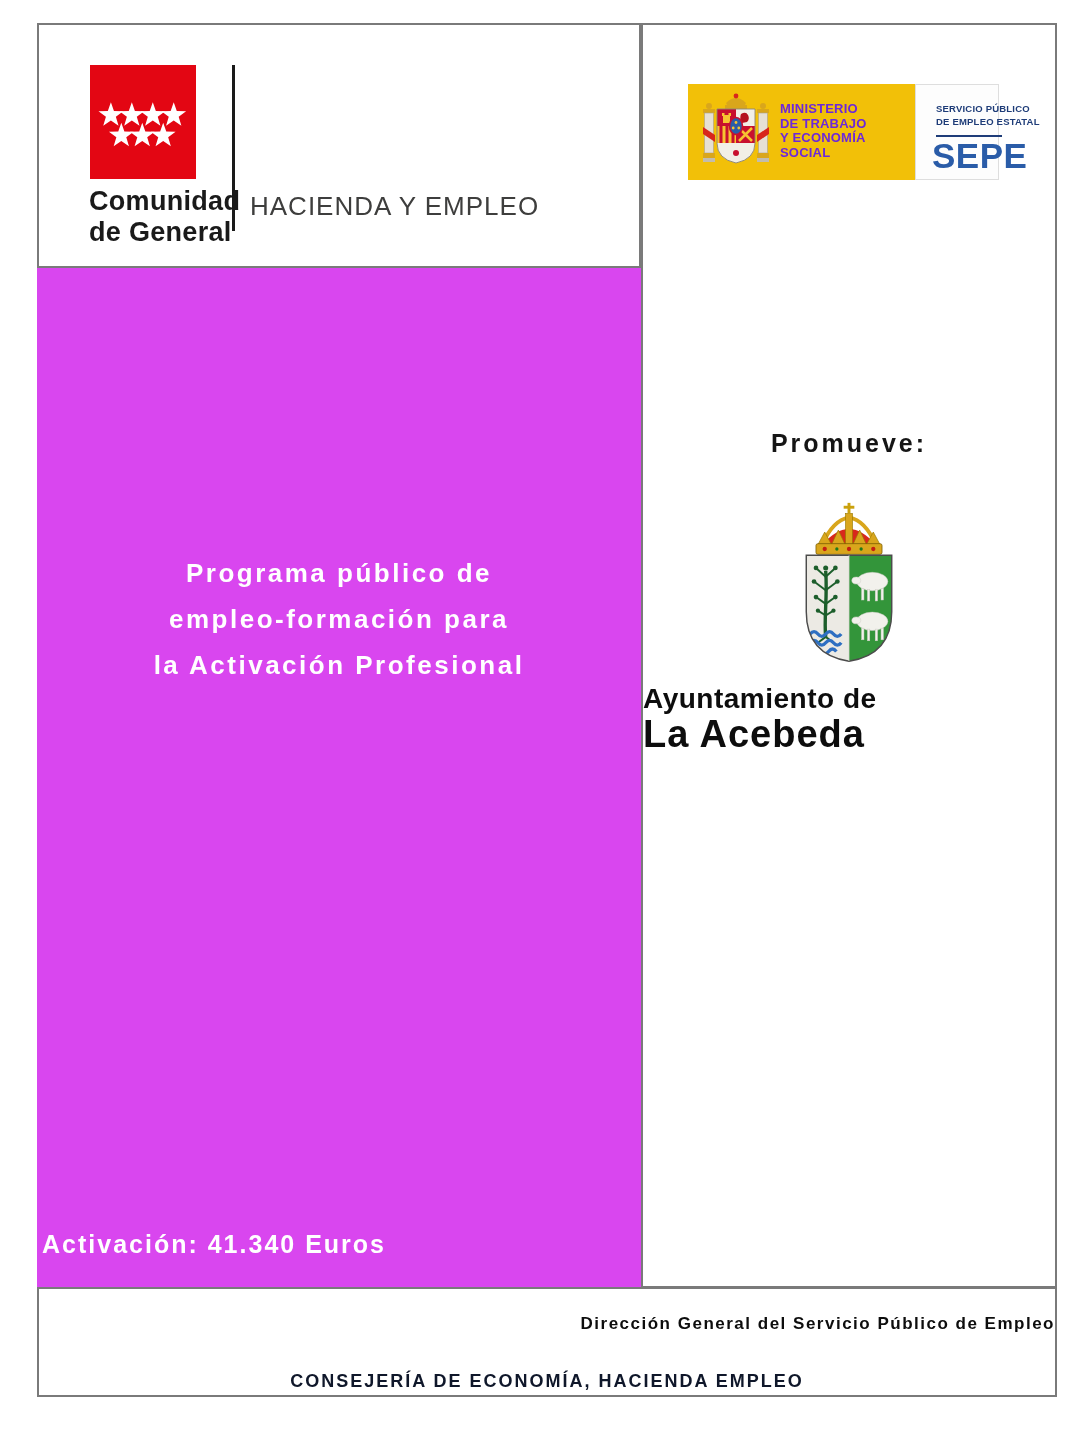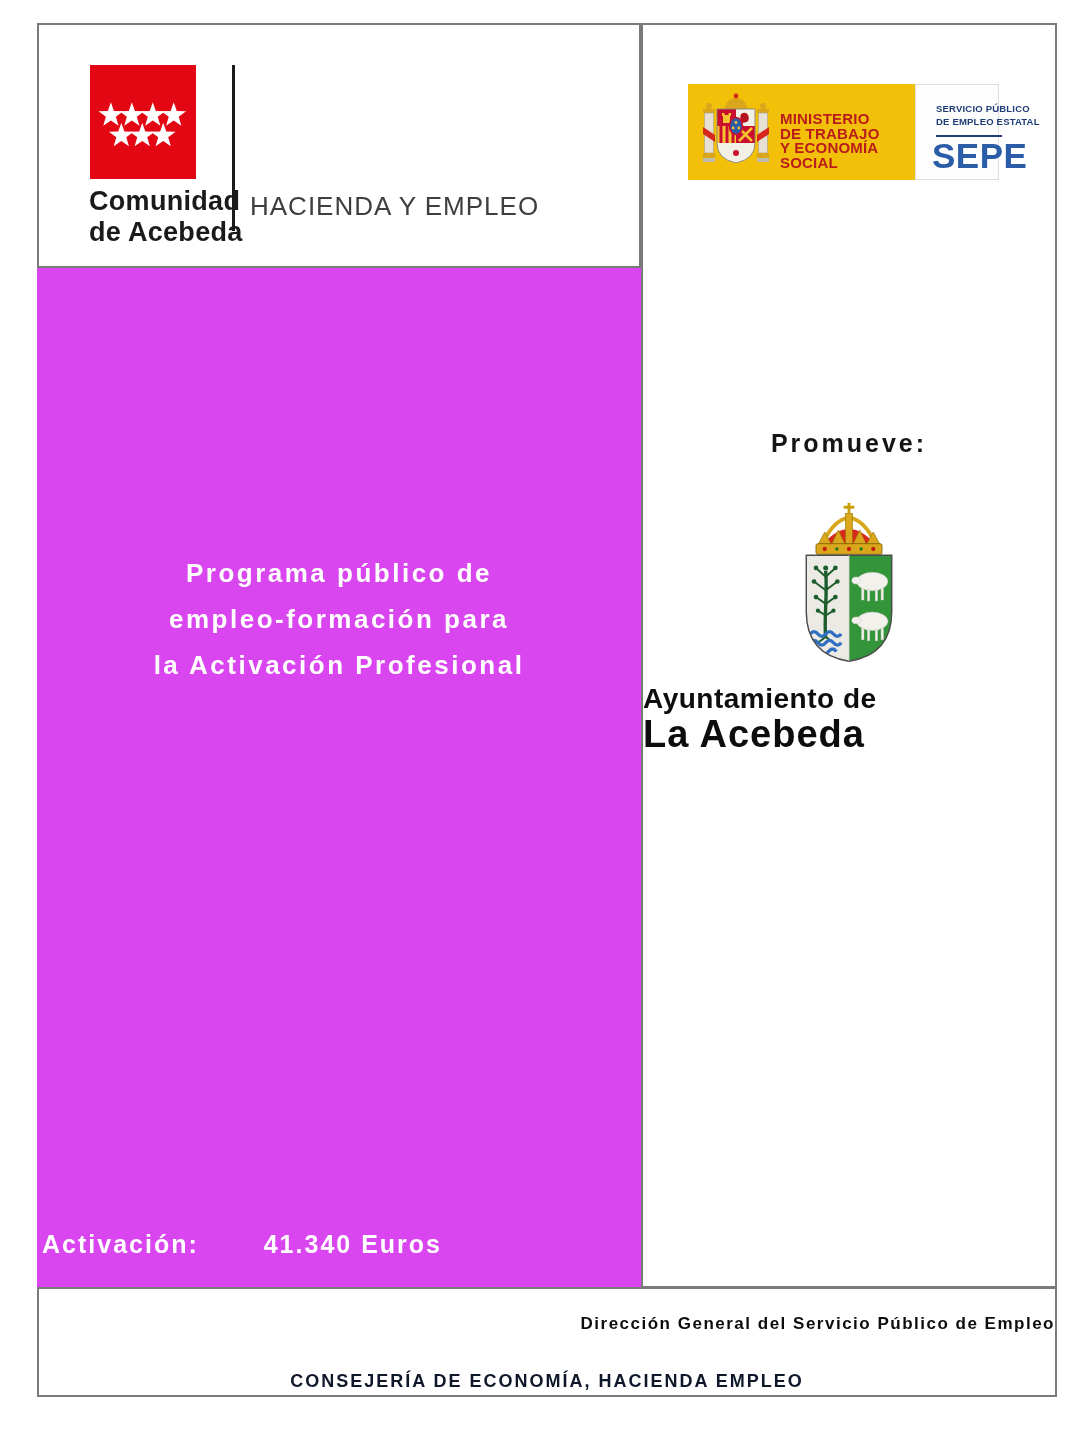--- a/index.html
+++ b/index.html
@@ -20,29 +20,29 @@
   .cm-divider { position:absolute; left:193px; top:40px; width:3px; height:166px; background:#1a1a1a; }
   .cm-dept { position:absolute; left:211px; top:166px; color:#3e3e3d;
              font-size:26px; line-height:30px; letter-spacing:1px; }
 
   
   .red-block { position:absolute; left:37px; top:268px; width:604px; height:1019px; background:#d946ef; }
   .program-title { position:absolute; left:0; top:282px; width:100%; text-align:center;
                    color:#ffffff; font-size:26px; font-weight:bold; letter-spacing:2.5px; line-height:46px; }
   .subsidy-row { position:absolute; left:5px; top:962px; color:#ffffff;
                  font-size:25px; font-weight:bold; letter-spacing:2px; white-space:nowrap; }
-  .subsidy-row .amount { margin-left:56px; }
+  .subsidy-row .amount { }
 
   
   .right-panel { left:641px; top:23px; width:416px; height:1265px; }
   .gov-logo { position:absolute; left:45px; top:59px; width:330px; height:96px; }
   .gov-yellow { position:absolute; left:0; top:0; width:227px; height:96px; background:#f2c008; }
   .spain-arms { position:absolute; left:15px; top:5px; width:66px; height:86px; }
-  .ministry-text { position:absolute; left:92px; top:28px; color:#b91c1c;
-                   font-size:15px; font-weight:bold; line-height:14.5px; letter-spacing:0.2px; }
+  .ministry-text { position:absolute; left:92px; top:18px; color:#6d28d9;
+                   font-size:13px; font-weight:bold; line-height:14.5px; letter-spacing:0.2px; }
   .sepe-box { position:absolute; left:227px; top:0; width:84px; height:96px;
               background:#fdfdfd; border:1px solid #dedede; }
   .sepe-small { position:absolute; left:20px; top:18px; color:#1e3c78;
                 font-size:9.5px; font-weight:bold; line-height:12.5px; letter-spacing:0.2px; white-space:nowrap; }
   .sepe-rule { position:absolute; left:20px; top:50px; width:66px; height:2px; background:#1e3c78; }
   .sepe-big { position:absolute; left:16px; top:51px; color:#2a5ca8;
               font-size:35px; font-weight:bold; letter-spacing:0.5px; }
   .promueve { position:absolute; left:0; top:404px; width:100%; text-align:center;
               color:#151515; font-size:25px; font-weight:bold; letter-spacing:3px; }
   .escudo { position:absolute; left:50%; top:475px; transform:translateX(-50%); width:101px; height:165px; }
@@ -72,21 +72,21 @@
           <use href="#st" x="38.5" y="15"></use>
         <use href="#st" x="61" y="15"></use>
           <use href="#st" x="83.5" y="15"></use>
         <use href="#st" x="27.2" y="37"></use>
           <use href="#st" x="49.7" y="37"></use>
           <use href="#st" x="72.2" y="37"></use>
       </svg>
     </div>
     <div class="cm-wordmark">
       <div>Comunidad</div>
-      <div>de Acebeda</div>
+      <div>de General</div>
     </div>
     <div class="cm-divider"></div>
     <div class="cm-dept">
       <div>HACIENDA Y EMPLEO</div>
     </div>
   </div>
 
   <div class="red-block">
     <div class="program-title">
       <div>Programa público de</div>

